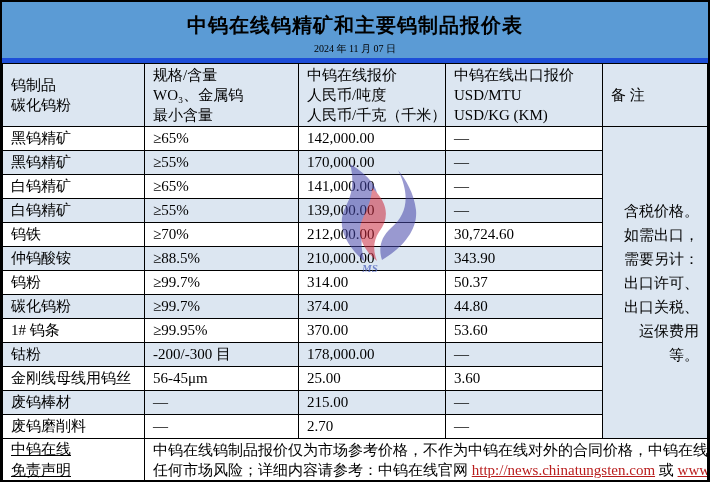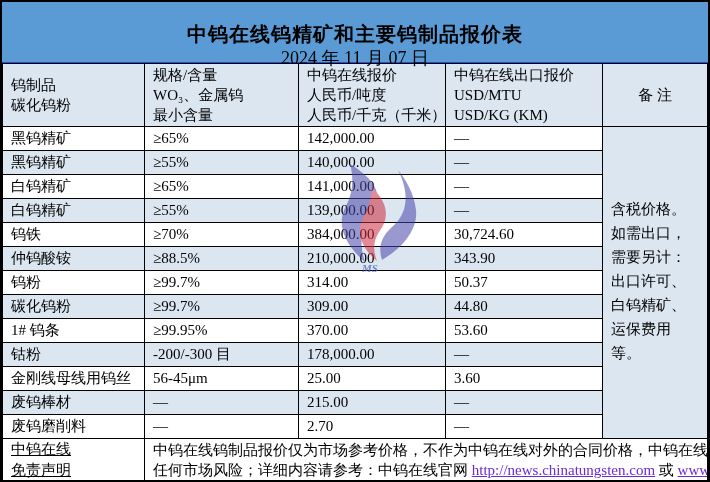--- a/index.html
+++ b/index.html
@@ -13,32 +13,32 @@
     width: 710px;
     height: 482px;
     border: 2px solid #000;
     background: #fff;
     overflow: hidden;
   }
   
   .title-bar {
     height: 61px;
     background: #5b9bd5;
-    border-bottom: 1px solid #1d4ed8;
+    border-bottom: 5px solid #1d4ed8;
     text-align: center;
-    padding-top: 19px;
+    padding-top: 10px;
   }
   .title-bar .title {
     font-size: 20px;
     font-weight: bold;
     letter-spacing: 1px;
     line-height: 26px;
   }
   .title-bar .date {
-    font-size: 18px;
+    font-size: 10px;
     line-height: 22px;
   }
   
   table.price-table {
     width: 100%;
     border-collapse: collapse;
     table-layout: fixed;
   }
   .price-table th, .price-table td {
     border: 1px solid #000;
@@ -53,40 +53,39 @@
   col.c1 { width: 142px; }
   col.c2 { width: 154px; }
   col.c3 { width: 147px; }
   col.c4 { width: 157px; }
   col.c5 { width: auto;  }
   thead th {
     height: 63px;
     background: #dce6f1;
     line-height: 20px;
   }
-  thead th.center { text-align: center; }
+  thead th.center { }
   tbody td { height: 23px; line-height: 23px; }
   tbody tr:nth-child(even) td { background: #dce6f1; }
   td.remark-cell {
     background: #dce6f1 !important;
-    text-align: left;
+    text-align: right;
     white-space: normal;
     line-height: 24px;
     vertical-align: middle;
-    font-family: Liberation Mono, monospace;
   }
   tfoot td {
     height: 42px;
     line-height: 20px;
     background: #fff;
     white-space: normal;
   }
   tfoot .foot-label div { line-height: 21px; text-decoration: underline; }
   a.link {
-    color: #6d28d9;
+    color: #b91c1c;
     text-decoration: underline;
     cursor: pointer;
     text-align: center;
   }
   
   .wm { position: absolute; pointer-events: none; }
   .wm-site {
     left: 52px; top: 243px;
     font-size: 41px;
     font-family: "Liberation Serif", "DejaVu Serif", serif;
@@ -152,64 +151,64 @@
         <tr>
           <td>黑钨精矿</td>
           <td>≥65%</td>
           <td>142,000.00</td>
           <td>—</td>
           <td class="remark-cell" rowspan="13">
             <div>含税价格。</div>
             <div>如需出口，</div>
             <div>需要另计：</div>
             <div>出口许可、</div>
-            <div>白钨精矿、</div>
+            <div>出口关税、</div>
             <div>运保费用等。</div>
           </td>
         </tr>
         <tr>
           <td>黑钨精矿</td>
           <td>≥55%</td>
-          <td>140,000.00</td>
+          <td>170,000.00</td>
           <td>—</td>
         </tr>
         <tr>
           <td>白钨精矿</td>
           <td>≥65%</td>
           <td>141,000.00</td>
           <td>—</td>
         </tr>
         <tr>
           <td>白钨精矿</td>
           <td>≥55%</td>
           <td>139,000.00</td>
           <td>—</td>
         </tr>
         <tr>
           <td>钨铁</td>
           <td>≥70%</td>
-          <td>384,000.00</td>
+          <td>212,000.00</td>
           <td>30,724.60</td>
         </tr>
         <tr>
           <td>仲钨酸铵</td>
           <td>≥88.5%</td>
           <td>210,000.00</td>
           <td>343.90</td>
         </tr>
         <tr>
           <td>钨粉</td>
           <td>≥99.7%</td>
           <td>314.00</td>
           <td>50.37</td>
         </tr>
         <tr>
           <td>碳化钨粉</td>
           <td>≥99.7%</td>
-          <td>309.00</td>
+          <td>374.00</td>
           <td>44.80</td>
         </tr>
         <tr>
           <td>1# 钨条</td>
           <td>≥99.95%</td>
           <td>370.00</td>
           <td>53.60</td>
         </tr>
         <tr>
           <td>钴粉</td>

